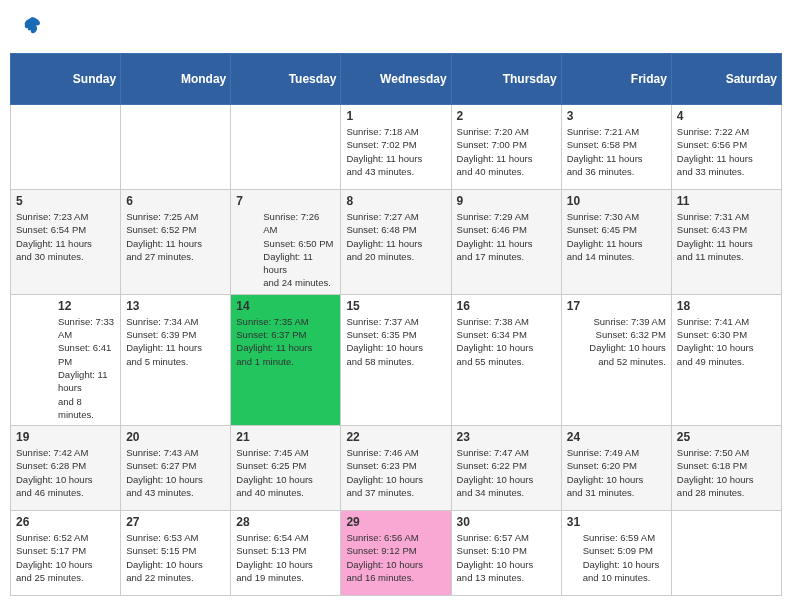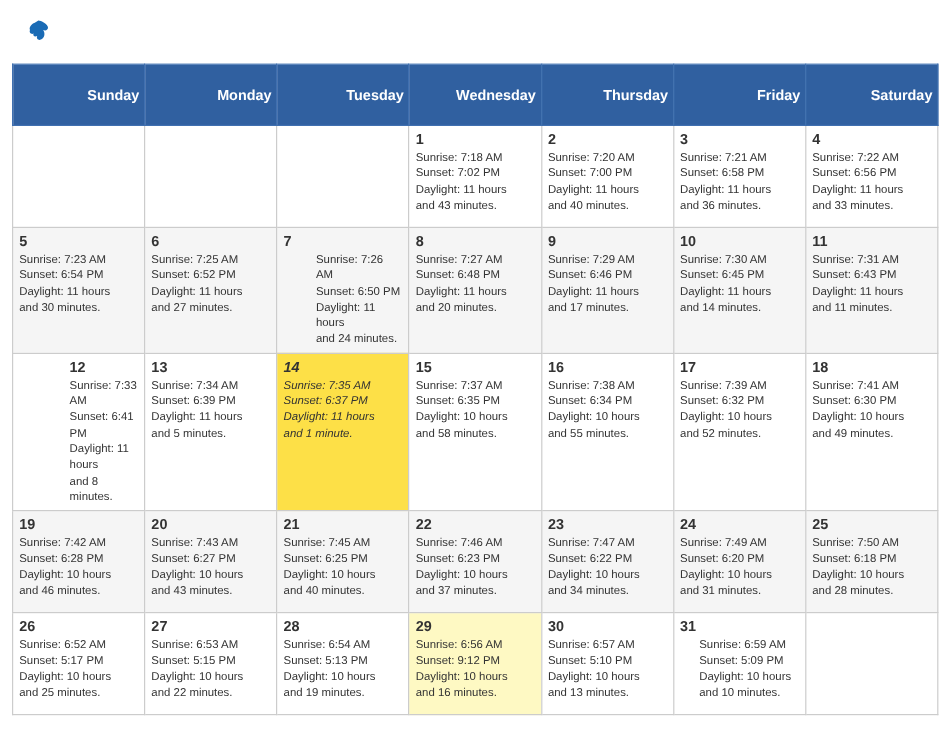--- a/index.html
+++ b/index.html
@@ -217,21 +217,21 @@
 Daylight: 11 hours
 and 8 minutes.</div>
         </td>
         <td style="background: rgb(255, 255, 255); margin-left: 16px;">
           <span class="day-num">13</span>
           <div class="day-info" style="white-space: pre-line;">Sunrise: 7:34 AM
 Sunset: 6:39 PM
 Daylight: 11 hours
 and 5 minutes.</div>
         </td>
-        <td style="background: #fde047; font-style: italic;">
+        <td style="background: #22c55e;">
           <span class="day-num">14</span>
           <div class="day-info" style="white-space: pre-line;">Sunrise: 7:35 AM
 Sunset: 6:37 PM
 Daylight: 11 hours
 and 1 minute.</div>
         </td>
         <td style="background: rgb(255, 255, 255);">
           <span class="day-num">15</span>
           <div class="day-info" style="white-space: pre-line;">Sunrise: 7:37 AM
 Sunset: 6:35 PM
@@ -240,21 +240,21 @@
         </td>
         <td style="background: rgb(255, 255, 255);">
           <span class="day-num">16</span>
           <div class="day-info" style="white-space: pre-line;">Sunrise: 7:38 AM
 Sunset: 6:34 PM
 Daylight: 10 hours
 and 55 minutes.</div>
         </td>
         <td style="background: rgb(255, 255, 255);">
           <span class="day-num">17</span>
-          <div class="day-info" style="white-space: pre-line;">Sunrise: 7:39 AM
+          <div class="day-info" style="white-space: pre-line; text-align: right;">Sunrise: 7:39 AM
 Sunset: 6:32 PM
 Daylight: 10 hours
 and 52 minutes.</div>
         </td>
         <td style="background: rgb(255, 255, 255);">
           <span class="day-num">18</span>
           <div class="day-info" style="white-space: pre-line;">Sunrise: 7:41 AM
 Sunset: 6:30 PM
 Daylight: 10 hours
 and 49 minutes.</div>
@@ -326,21 +326,21 @@
 Daylight: 10 hours
 and 22 minutes.</div>
         </td>
         <td style="background: rgb(255, 255, 255);">
           <span class="day-num">28</span>
           <div class="day-info" style="white-space: pre-line;">Sunrise: 6:54 AM
 Sunset: 5:13 PM
 Daylight: 10 hours
 and 19 minutes.</div>
         </td>
-        <td style="background: #fef9c3;">
+        <td style="background: #f9a8d4;">
           <span class="day-num">29</span>
           <div class="day-info" style="white-space: pre-line;">Sunrise: 6:56 AM
 Sunset: 9:12 PM
 Daylight: 10 hours
 and 16 minutes.</div>
         </td>
         <td style="background: rgb(255, 255, 255);">
           <span class="day-num">30</span>
           <div class="day-info" style="white-space: pre-line;">Sunrise: 6:57 AM
 Sunset: 5:10 PM

